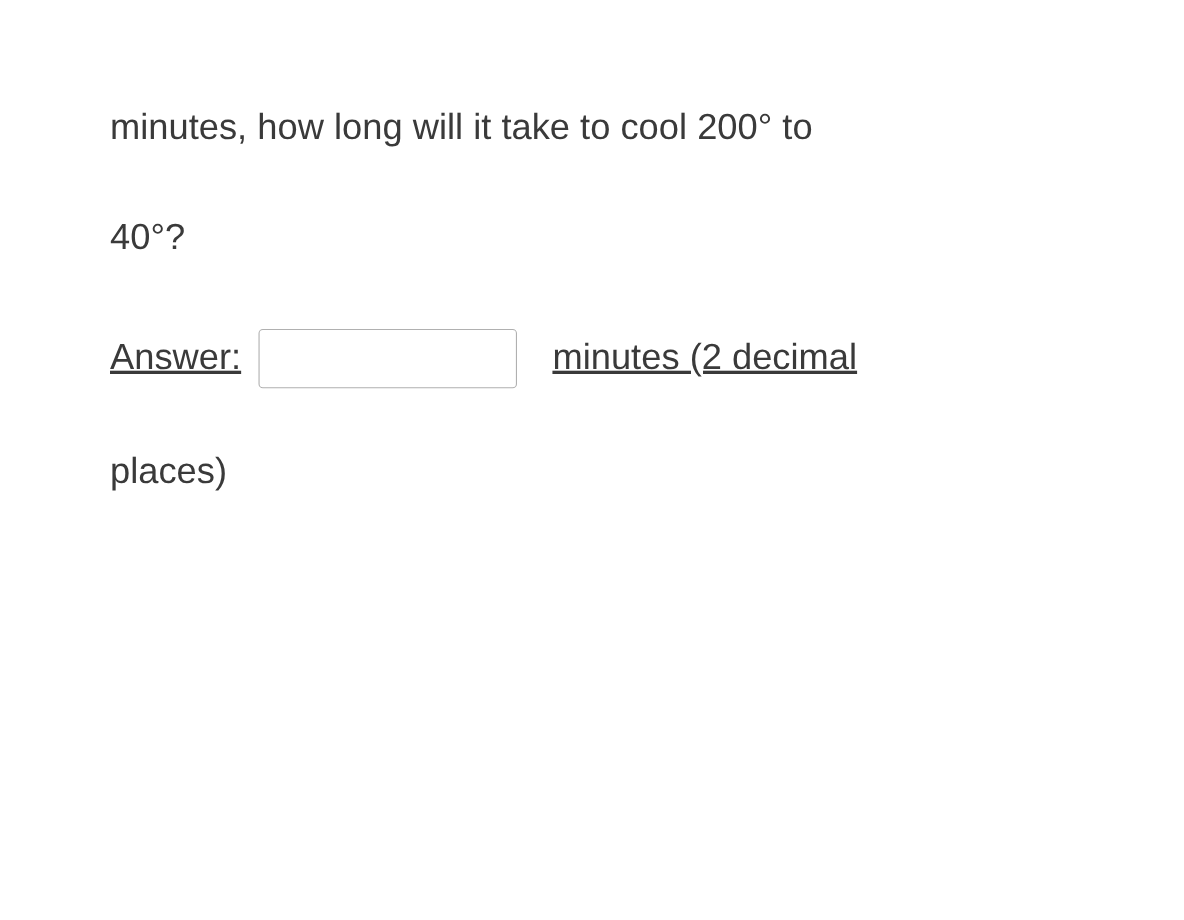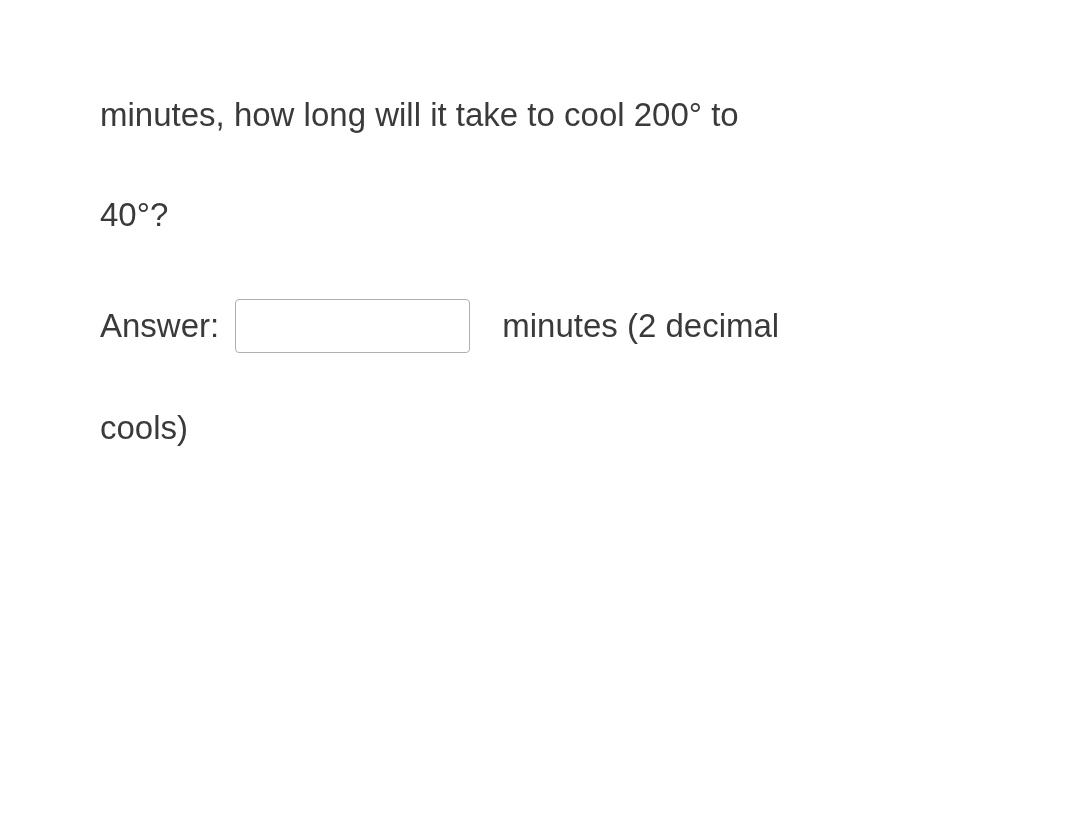--- a/index.html
+++ b/index.html
@@ -20,24 +20,25 @@
       line-height: 1.5;
     }
     .question-text {
       margin-bottom: 60px;
     }
     .question-line {
       margin-bottom: 50px;
     }
     .answer-row {
       display: flex;
-      align-items: center;
+      align-items: flex-start;
       flex-wrap: wrap;
       gap: 12px;
       margin-bottom: 50px;
+      text-decoration: underline;
     }
     .answer-label {
       margin-right: 4px;
     }
     .answer-input {
       width: 235px;
       height: 54px;
       border: 1px solid #b0b0b0;
       border-radius: 4px;
       font-size: 28px;
@@ -56,14 +57,14 @@
 <div class="question-container">
   <div class="question-text">
     <div class="question-line">minutes, how long will it take to cool 200° to</div>
     <div class="question-line">40°?</div>
   </div>
   <div class="answer-row">
     <span class="answer-label">Answer:</span>
     <input type="text" class="answer-input" value="" style="">
     <span class="answer-suffix">minutes (2 decimal</span>
   </div>
-  <div>cools)</div>
+  <div>places)</div>
 </div>
 
 </body></html>

